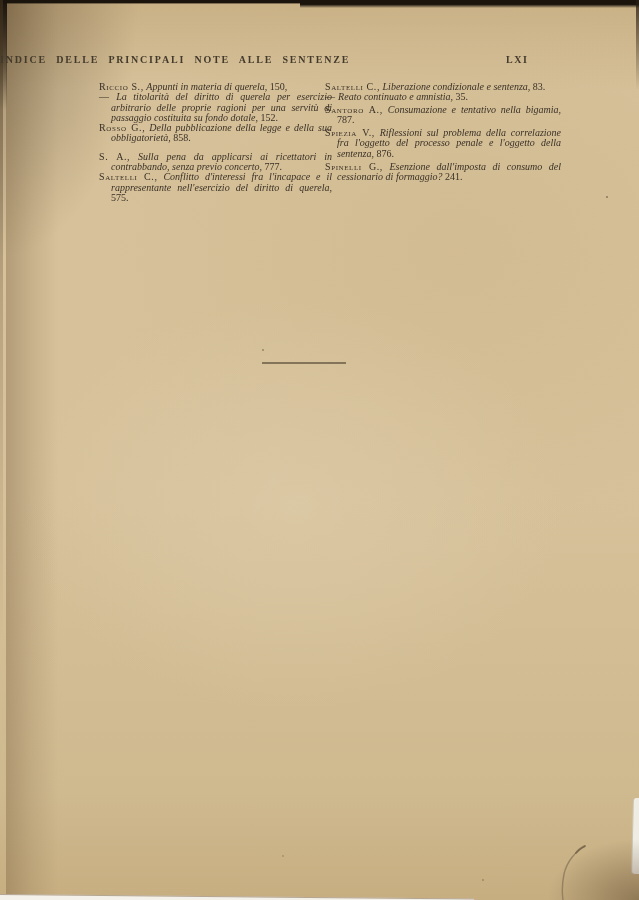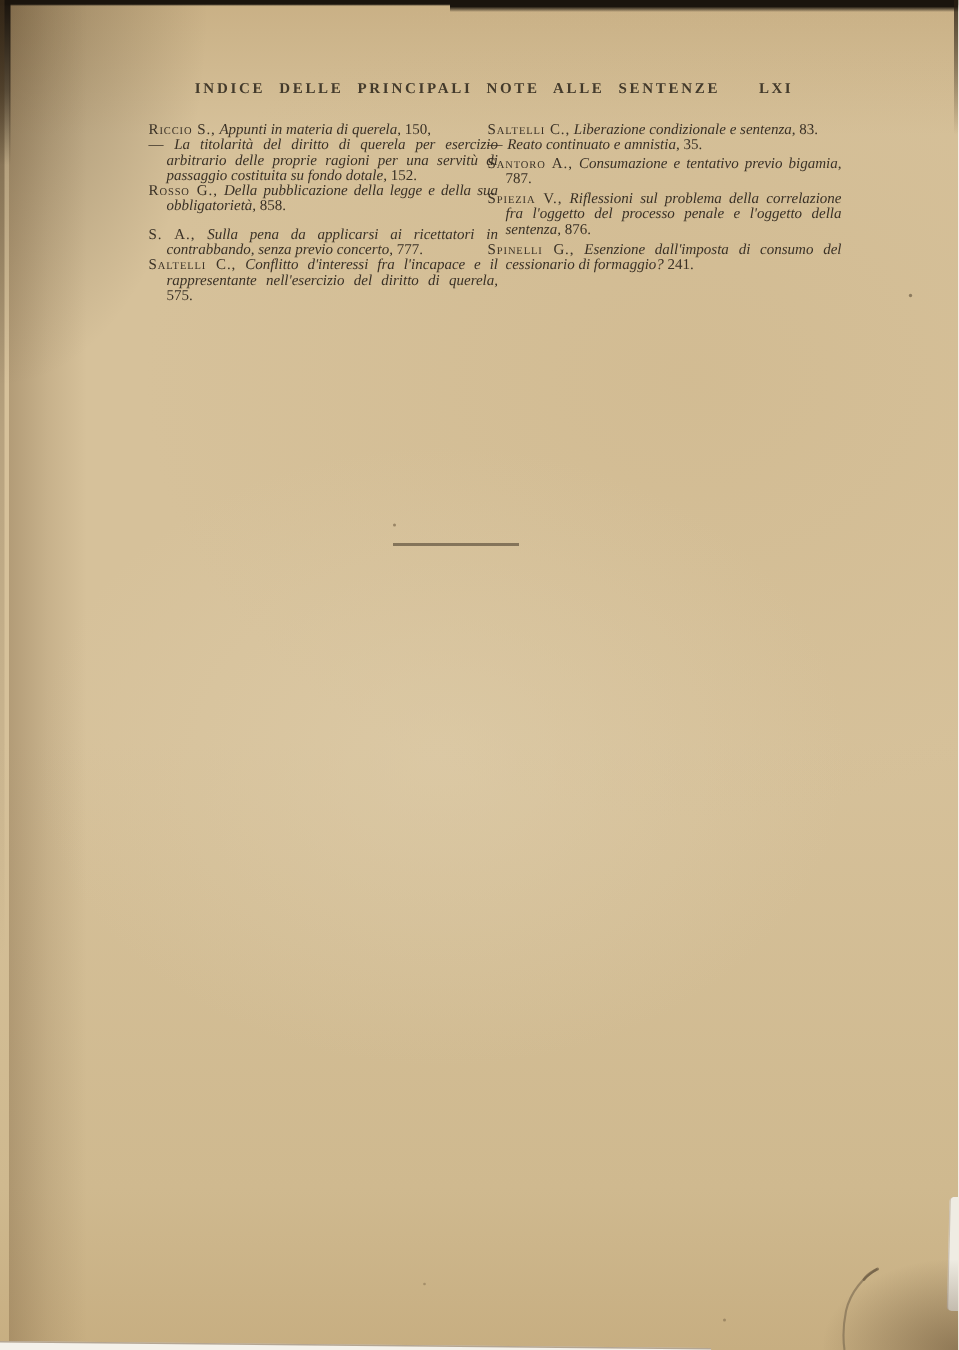--- a/index.html
+++ b/index.html
@@ -67,21 +67,21 @@
     background: radial-gradient(ellipse at 100% 100%, rgba(88,67,42,.5) 0%, rgba(88,67,42,0) 72%);
   }
   .artifact-svg {
     position: absolute; left: 0; top: 0; width: 639px; height: 900px;
     pointer-events: none;
   }
 
   
   .header-title {
     position: absolute; left: 0; top: 54px; width: 610px;
-    text-align: center;
+    text-align: left;
     font-size: 10px; font-weight: 700;
     letter-spacing: 1.8px; word-spacing: 5px;
     color: var(--header-ink,#433a2b);
   }
   .header-pagenum {
     position: absolute; left: 506px; top: 54px;
     font-size: 10px; font-weight: 700;
     letter-spacing: 1.6px;
     color: var(--header-ink,#433a2b);
   }
@@ -171,21 +171,21 @@
       <span class="title">Liberazione condizionale e sentenza,</span>
       <span class="ref">83.</span>
     </p>
     <p class="entry">
       <span class="author">—</span>
       <span class="title">Reato continuato e amnistia,</span>
       <span class="ref">35.</span>
     </p>
     <p class="entry gap-sm">
       <span class="author">Santoro A.,</span>
-      <span class="title">Consumazione e tentativo previo bigamia,</span>
+      <span class="title">Consumazione e tentativo nella bigamia,</span>
       <span class="ref">787.</span>
     </p>
     <p class="entry gap-sm">
       <span class="author">Spiezia V.,</span>
       <span class="title">Riflessioni sul problema della correlazione fra l'oggetto del processo penale e l'oggetto della sentenza,</span>
       <span class="ref">876.</span>
     </p>
     <p class="entry gap-sm">
       <span class="author">Spinelli G.,</span>
       <span class="title">Esenzione dall'imposta di consumo del cessionario di formaggio?</span>

